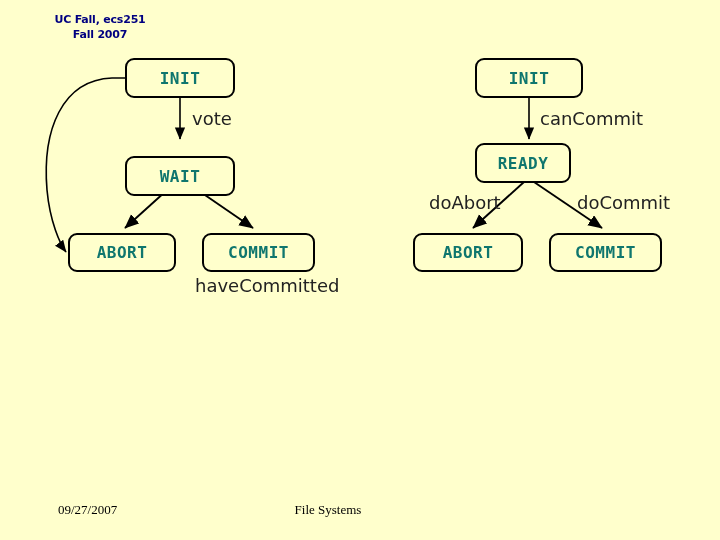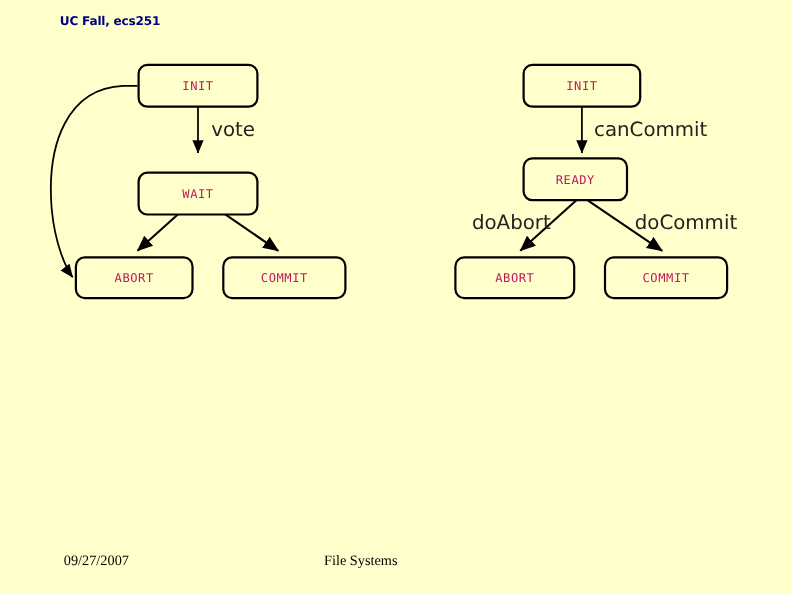--- a/index.html
+++ b/index.html
@@ -37,23 +37,23 @@
   .node {
     position: absolute;
     box-sizing: border-box;
     border: 2px solid #000000;
     border-radius: 9px;
     background: #ffffcc;
     display: flex;
     align-items: center;
     justify-content: center;
     font-family: "DejaVu Sans Mono", monospace;
-    font-size: 11px;
-    font-weight: normal;
-    color: #be185d;
+    font-size: 16px;
+    font-weight: bold;
+    color: #0f766e;
     letter-spacing: 0.5px;
   }
 
   .edge-label {
     position: absolute;
     font-family: "DejaVu Sans", sans-serif;
     font-size: 18px;
     color: #222222;
     white-space: nowrap;
   }
@@ -78,20 +78,21 @@
   #footer-title { left: 0px; top: 502px; width: 656px; text-align: center; }
   #footer-page { left: 0px; top: 502px; width: 703px; text-align: right; }
 </style>
 </head>
 <body>
 
 <div id="slide">
 
   <div class="header">
     <div>UC Fall, ecs251</div>
+    <div>Fall 2007</div>
   </div>
 
   <svg class="arrows" viewBox="0 0 720 540">
     <defs>
       <marker id="ah" markerWidth="9" markerHeight="9" refX="7.2" refY="3.2" orient="auto" markerUnits="strokeWidth">
         <path d="M0,0 L7.6,3.2 L0,6.4 z" fill="#000000"></path>
       </marker>
     </defs>
 
     <line x1="180" y1="97" x2="180" y2="139" stroke="#000000" stroke-width="1.6" marker-end="url(#ah)"></line>
@@ -108,20 +109,21 @@
 
     <line x1="534" y1="182" x2="602" y2="228" stroke="#000000" stroke-width="1.9" marker-end="url(#ah)"></line>
   </svg>
 
   <div class="node" style="left:125px; top:58px; width:110px; height:40px;">INIT</div>
   <div class="node" style="left:125px; top:156px; width:110px; height:40px;">WAIT</div>
   <div class="node" style="left:68px; top:233px; width:108px; height:39px;">ABORT</div>
   <div class="node" style="left:202px; top:233px; width:113px; height:39px;">COMMIT</div>
 
   <div class="edge-label" style="left:192px; top:108px;">vote</div>
+  <div class="edge-label" style="left:195px; top:275px;">haveCommitted</div>
 
   <div class="node" style="left:475px; top:58px; width:108px; height:40px;">INIT</div>
   <div class="node" style="left:475px; top:143px; width:96px; height:40px;">READY</div>
   <div class="node" style="left:413px; top:233px; width:110px; height:39px;">ABORT</div>
   <div class="node" style="left:549px; top:233px; width:113px; height:39px;">COMMIT</div>
 
   <div class="edge-label" style="left:540px; top:108px;">canCommit</div>
   <div class="edge-label" style="left:429px; top:192px;">doAbort</div>
   <div class="edge-label" style="left:577px; top:192px;">doCommit</div>
 

